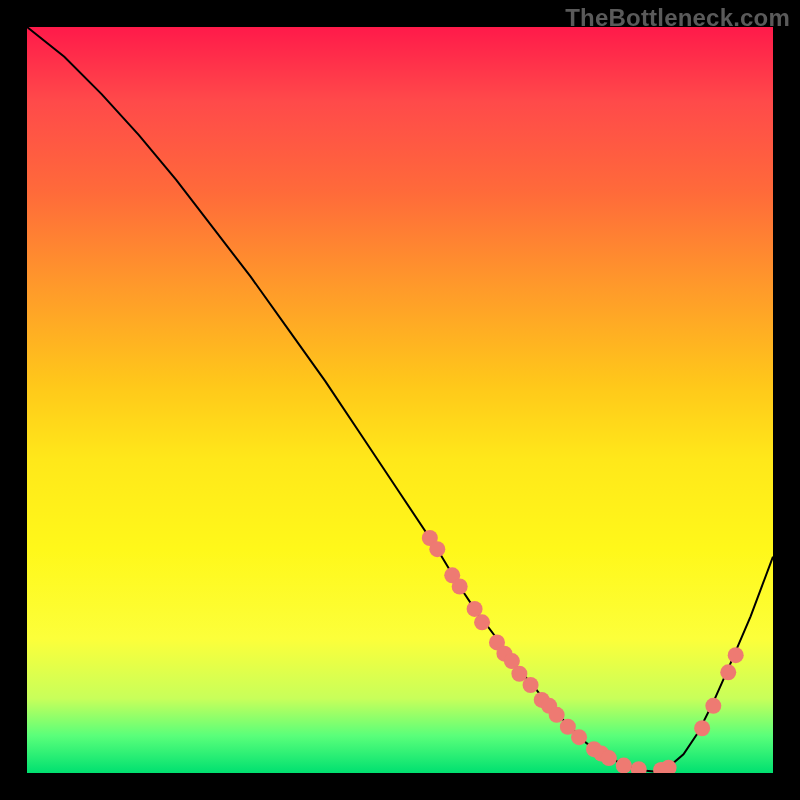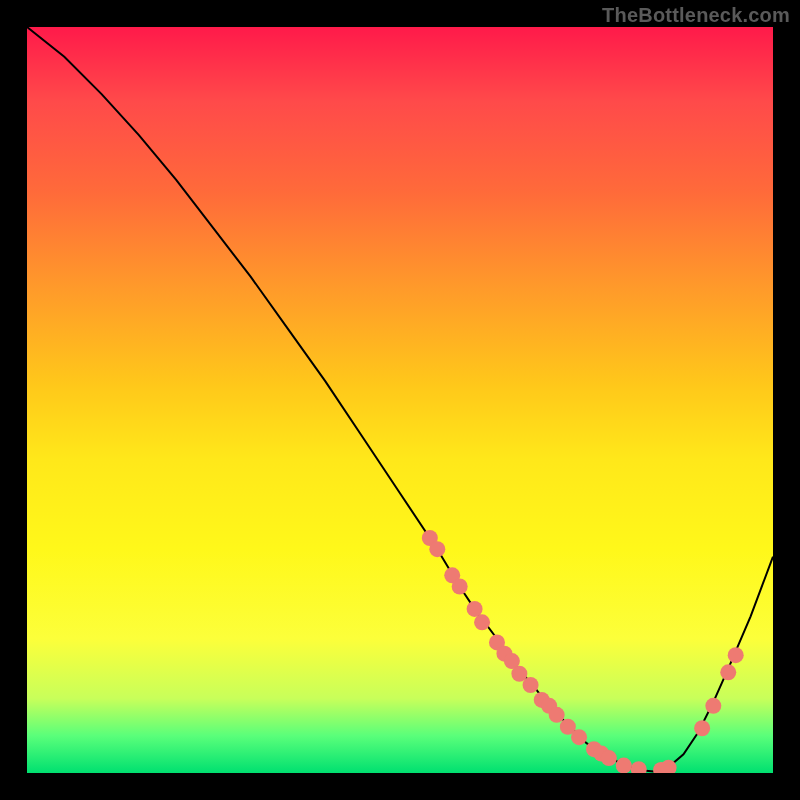--- a/index.html
+++ b/index.html
@@ -29,21 +29,21 @@
       #c8ff5a 90%,
       #5aff7a 95%,
       #00e070 100%
     );
   }
   .watermark {
     position: absolute;
     top: 4px;
     right: 10px;
     color: #5a5a5a;
-    font-size: 20px;
+    font-size: 24px;
     font-weight: 600;
     letter-spacing: 0.2px;
     user-select: none;
   }
   svg {
     position: absolute;
     left: 0;
     top: 0;
   }
 </style>

